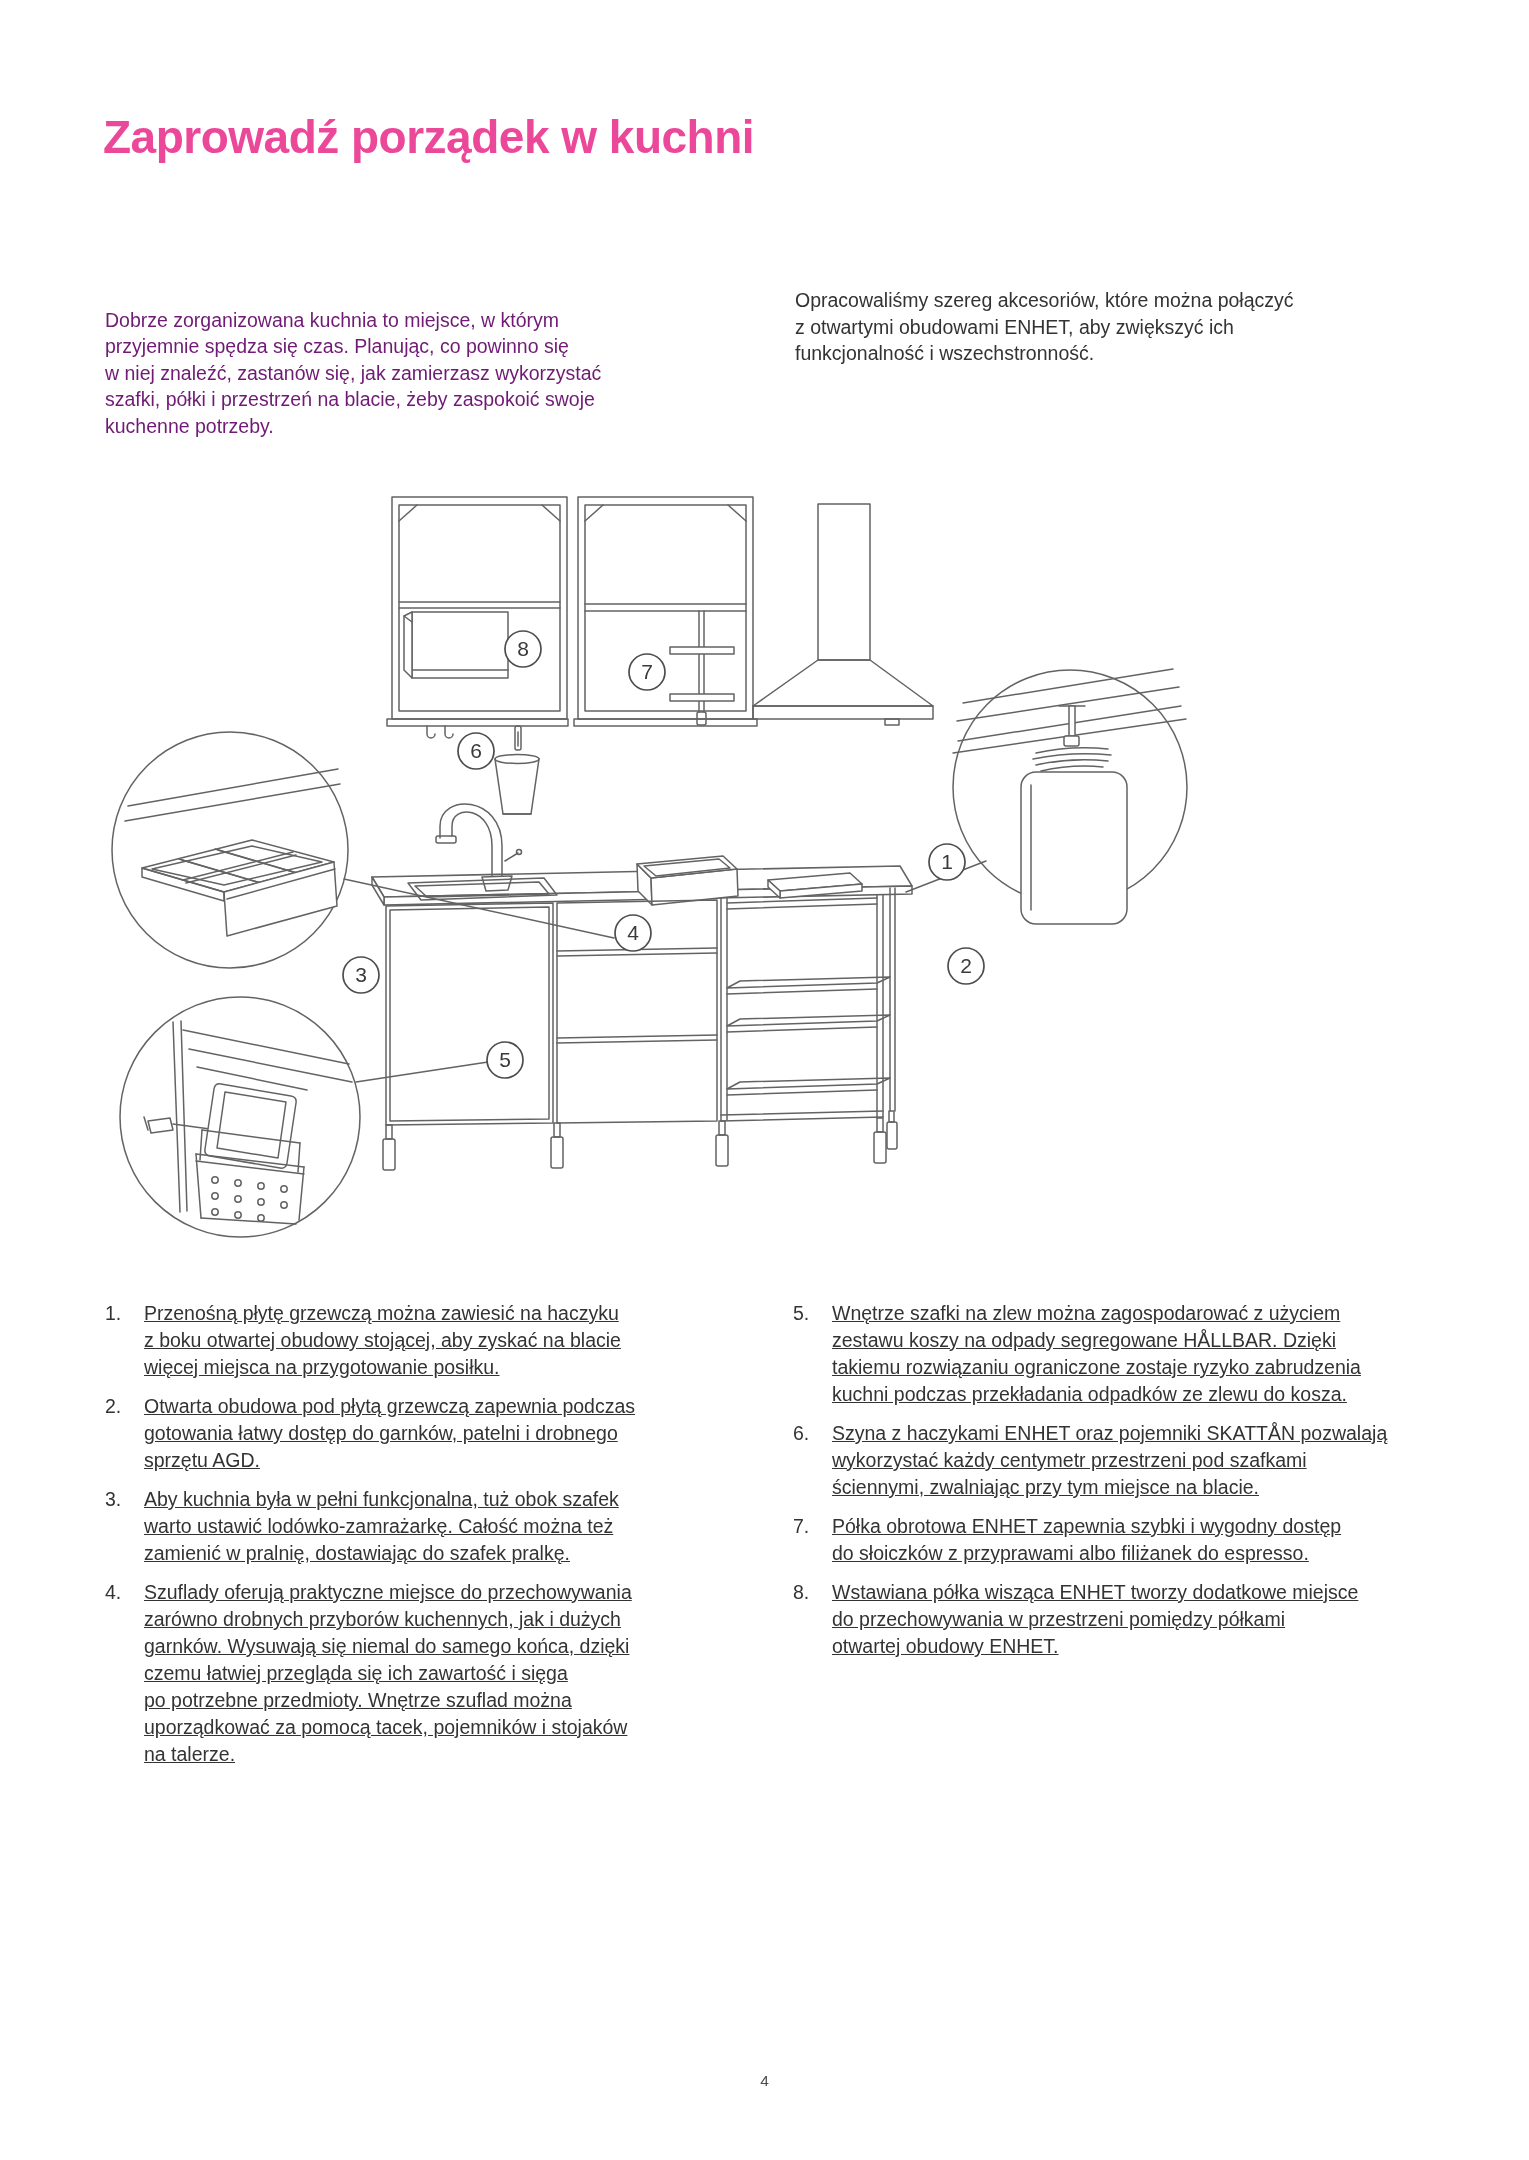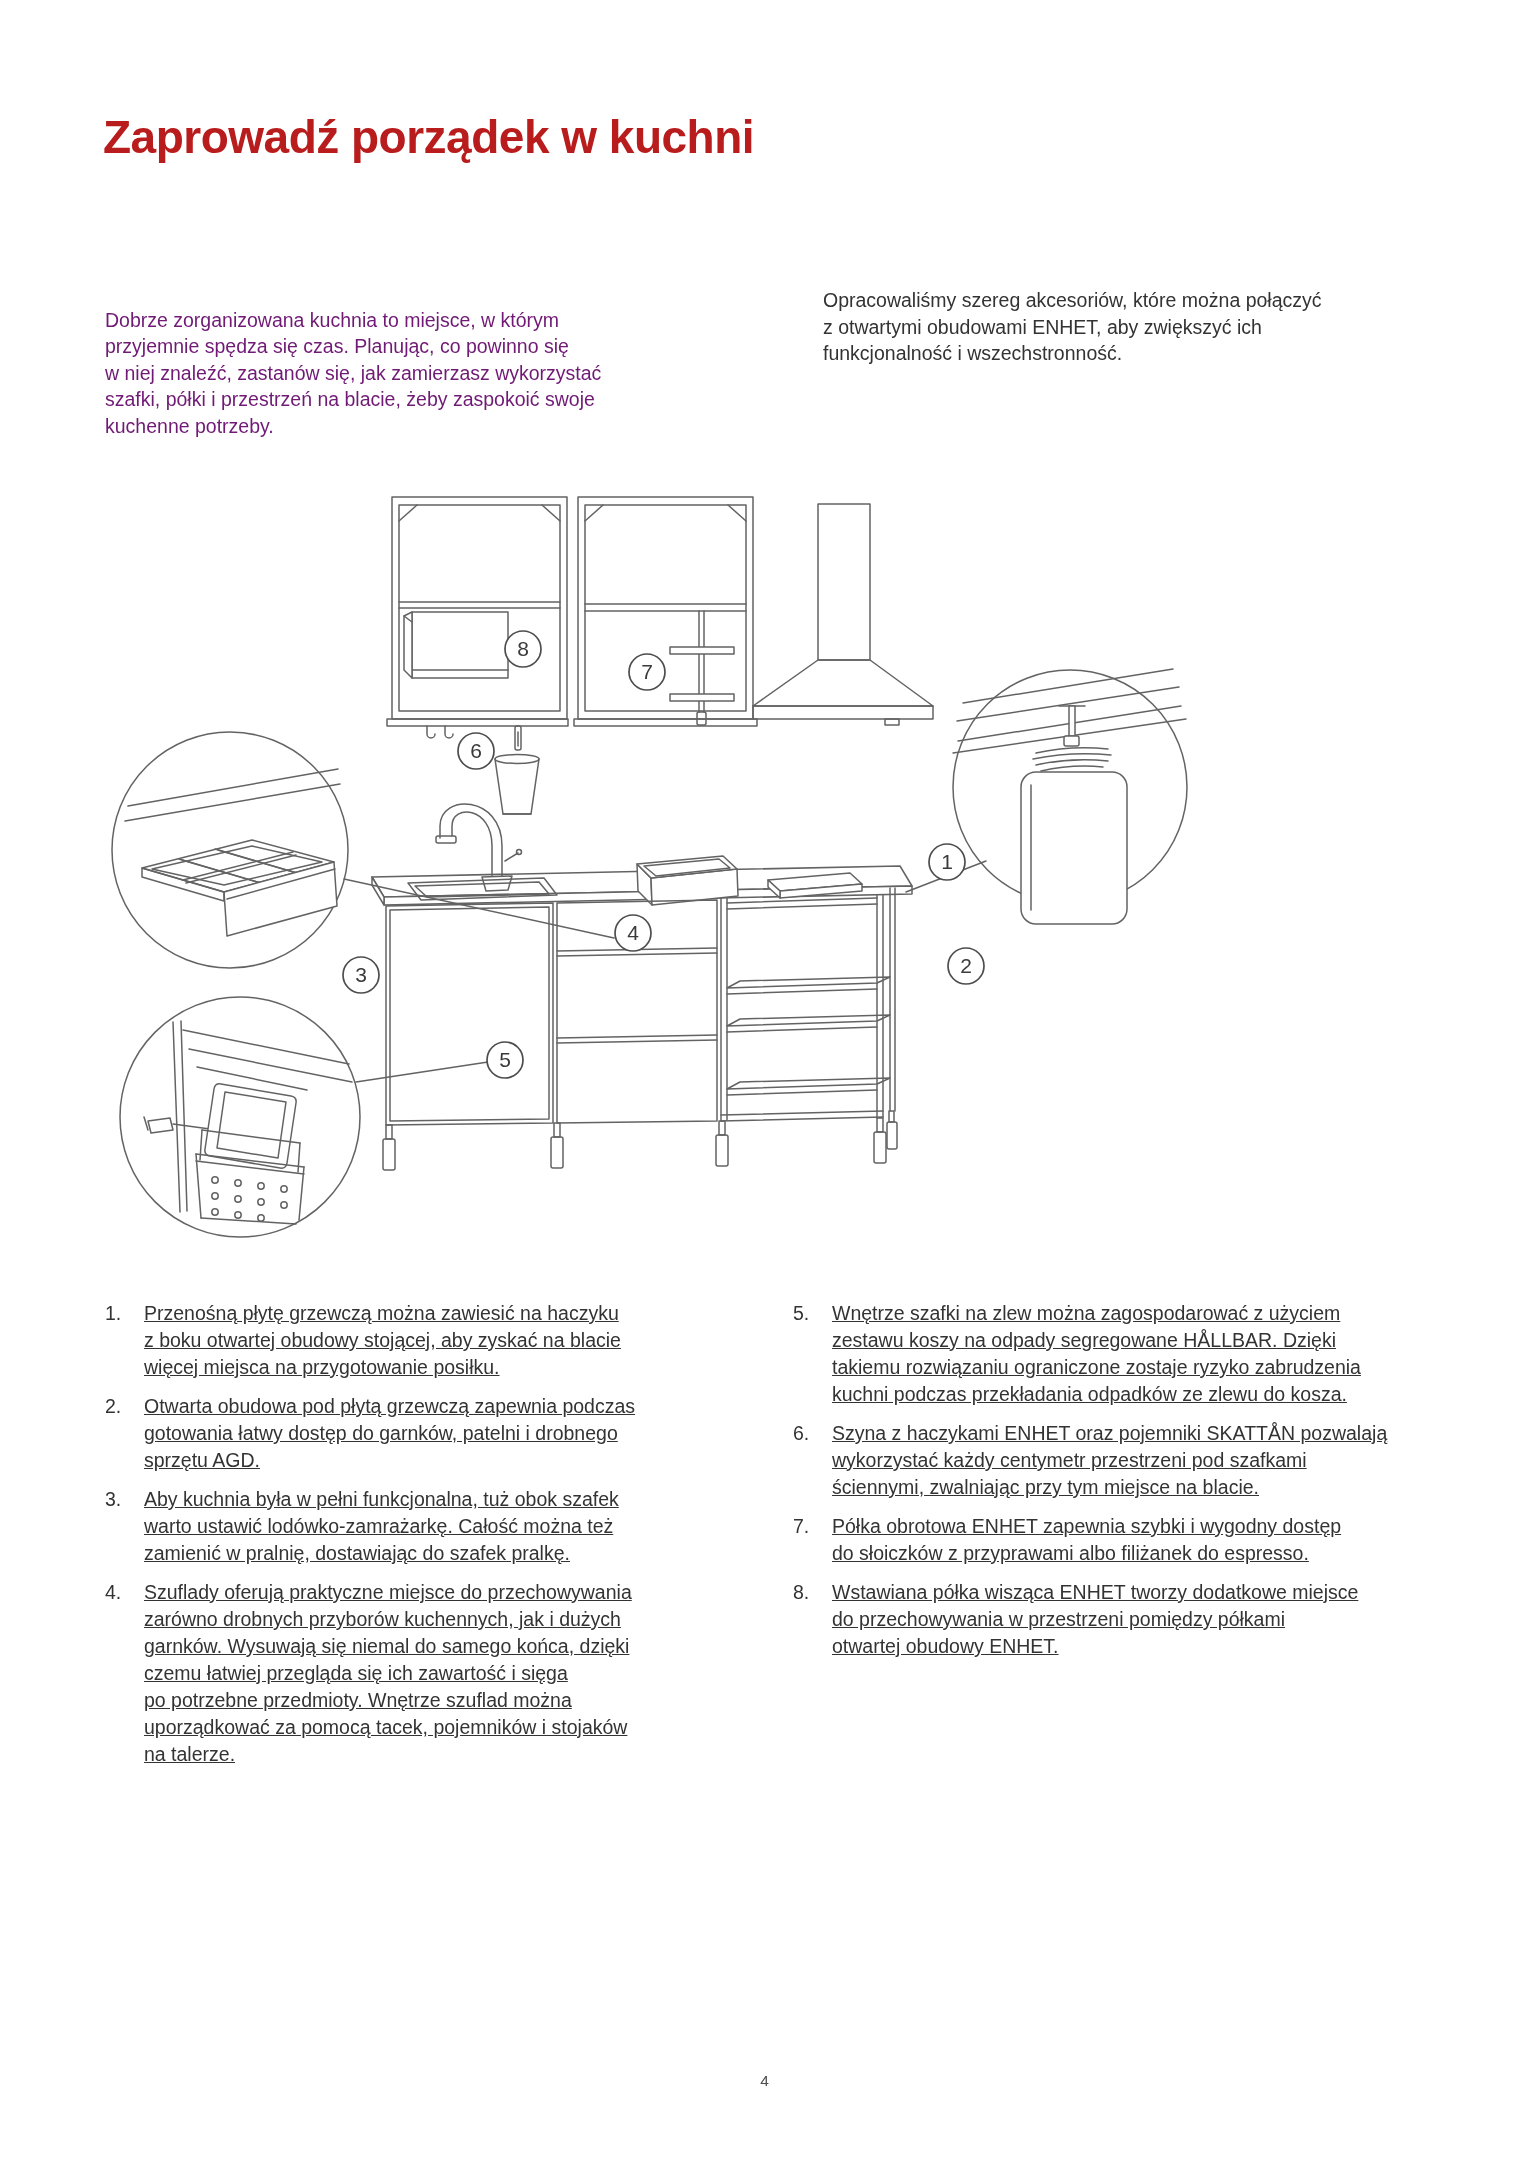--- a/index.html
+++ b/index.html
@@ -1,19 +1,19 @@
 <!DOCTYPE html>
 <html><head>
 <meta charset="utf-8">
 <style>
   html,body{margin:0;padding:0;background:#ffffff;}
   body{width:1529px;height:2160px;position:relative;font-family:"Liberation Sans",sans-serif;color:#333;overflow:hidden;}
-  .title{position:absolute;left:103px;top:114px;font-size:46px;line-height:1;font-weight:700;letter-spacing:-0.5px;color:#b91c1c;margin:0;}
+  .title{position:absolute;left:103px;top:114px;font-size:46px;line-height:1;font-weight:700;letter-spacing:-0.5px;color:#ec4899;margin:0;}
   .intro-left{position:absolute;left:105px;top:287px;width:640px;font-size:19.5px;line-height:26.5px;white-space:pre-line;color:#701a75;}
-  .intro-right{position:absolute;left:795px;top:287px;width:640px;font-size:19.5px;line-height:26.5px;color:#333;margin-left:28px;}
+  .intro-right{position:absolute;left:795px;top:287px;width:640px;font-size:19.5px;line-height:26.5px;color:#333;}
   .intro-right .p1{white-space:pre-line;margin:0;}
   .intro-right .p2{white-space:pre-line;margin:27px 0 0 0;}
   .illustration{position:absolute;left:0;top:0;}
   .lists{position:absolute;left:0;top:1300px;width:1529px;}
   .col{position:absolute;top:0;}
   .col.left{left:105px;width:640px;}
   .col.right{left:793px;width:660px;}
   .list-item{display:grid;grid-template-columns:39px 1fr;margin:0 0 12px 0;font-size:19.5px;line-height:27px;}
   .list-item .num{text-align:left;}
   .list-item .txt{white-space:pre-line;text-decoration:underline;}

